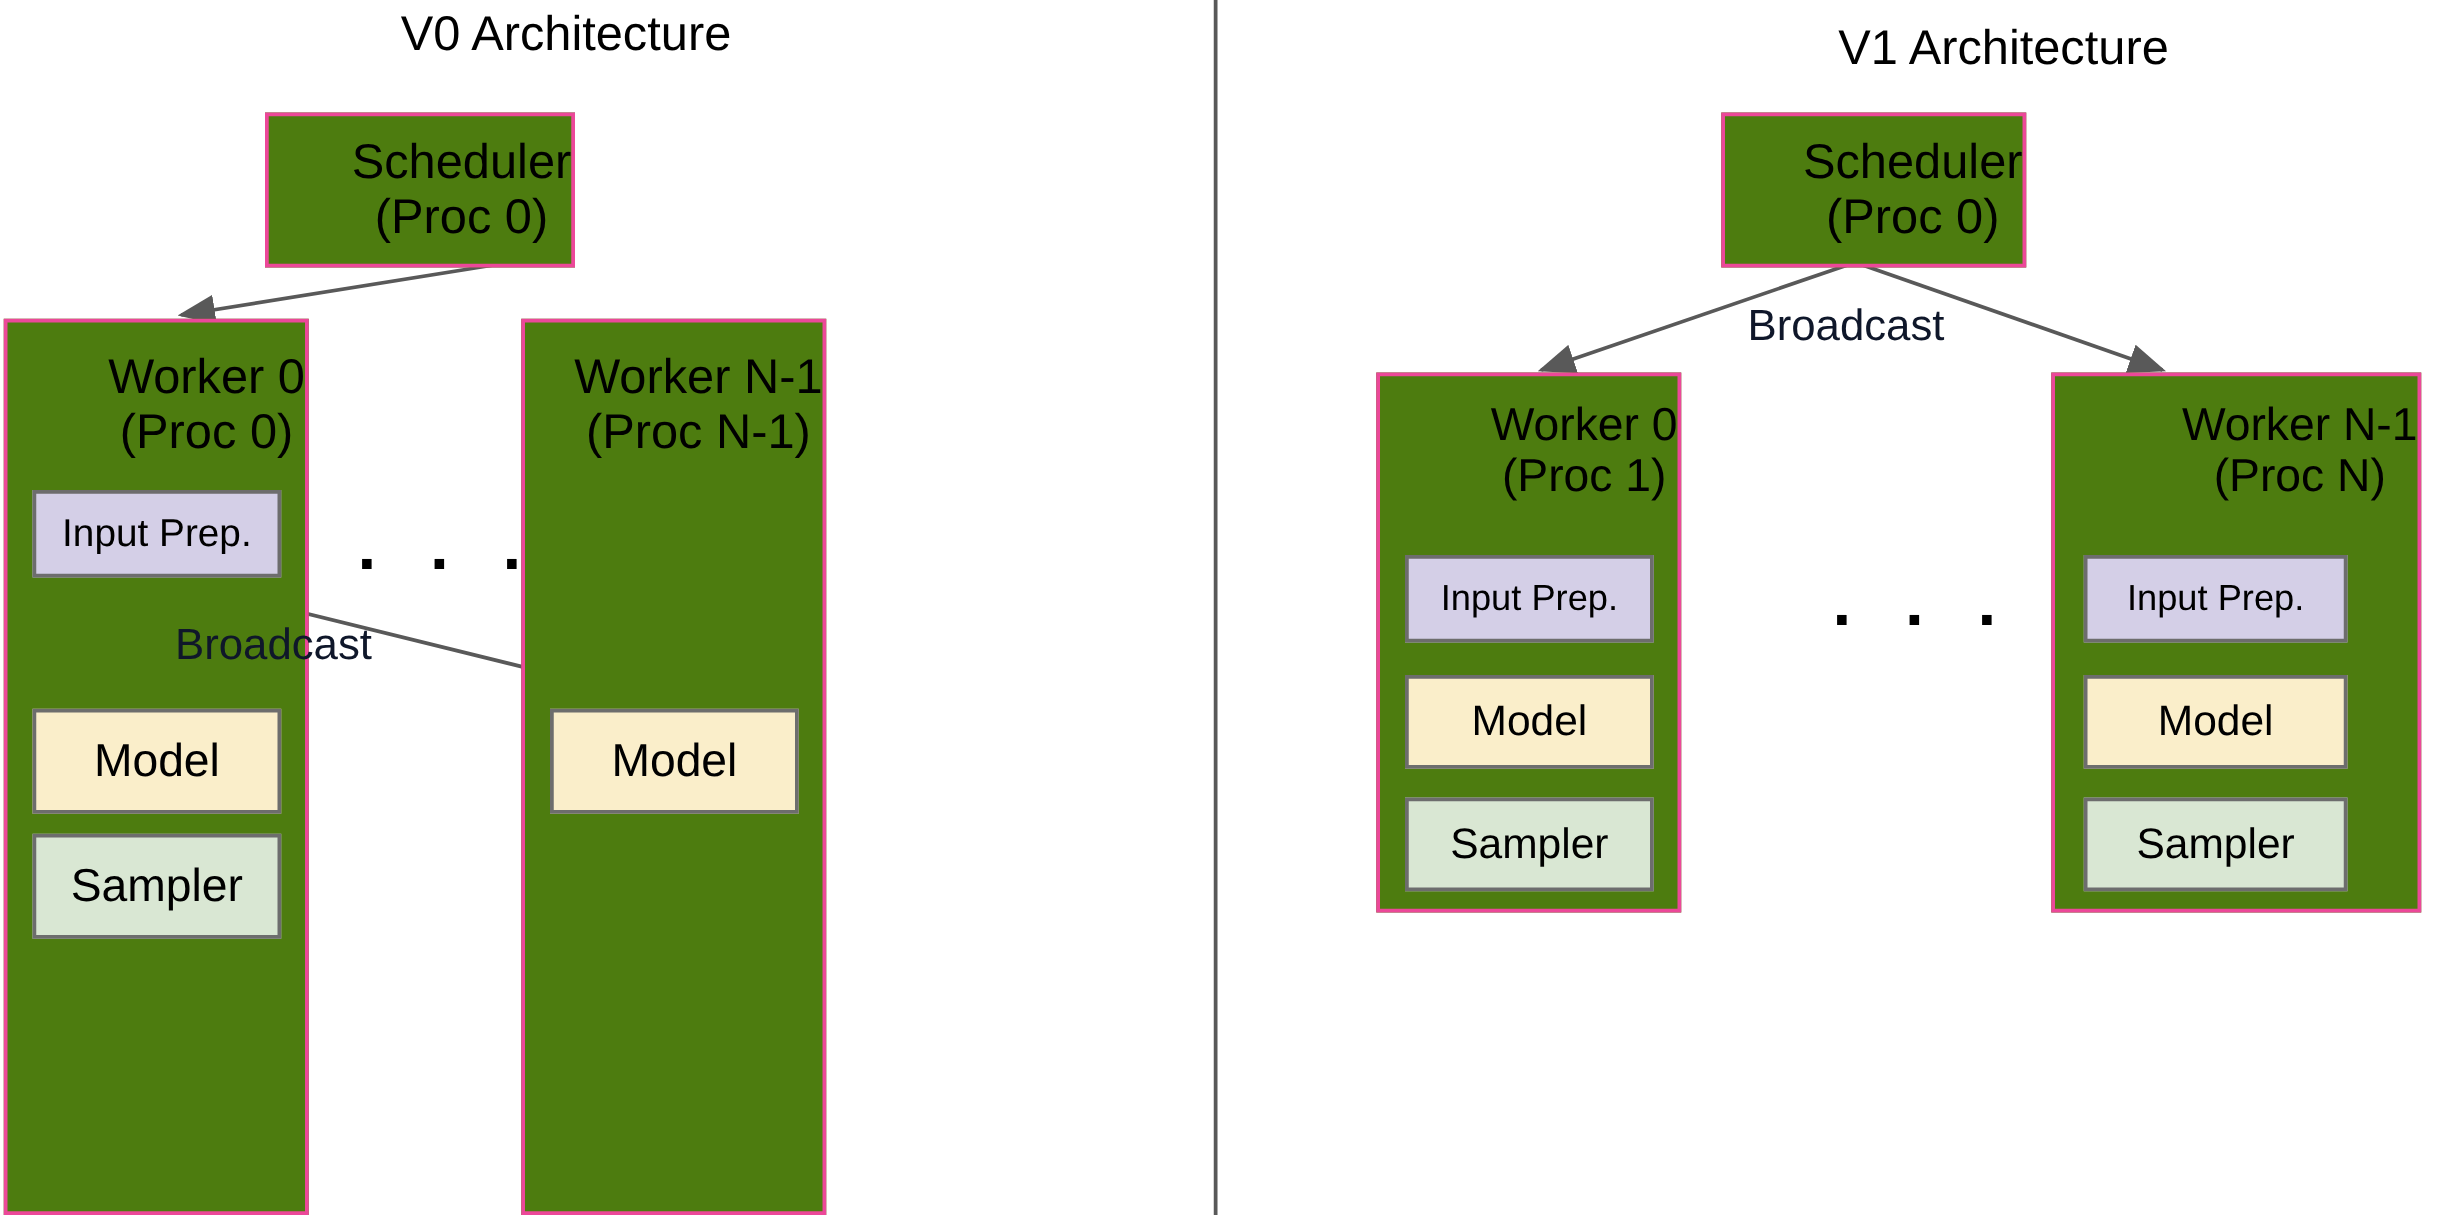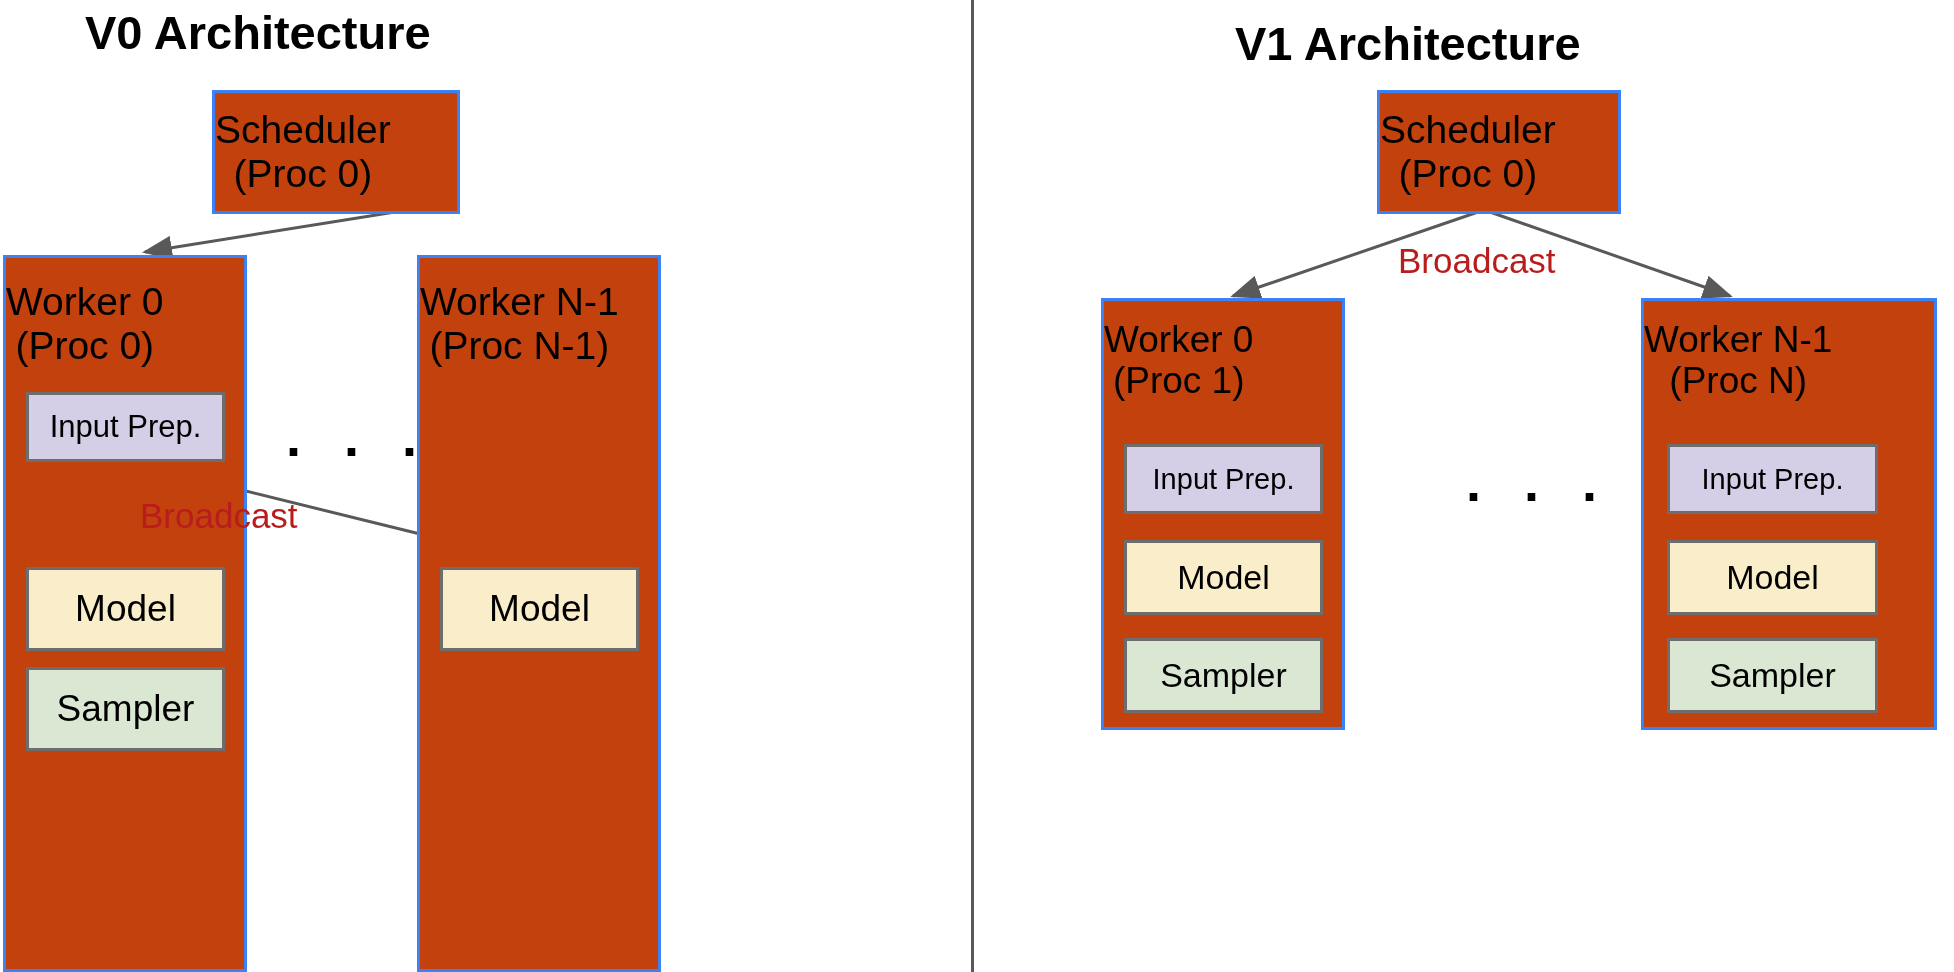--- a/index.html
+++ b/index.html
@@ -23,38 +23,37 @@
   .svg-layer {
     position: absolute;
     left: 0;
     top: 0;
     width: 1954px;
     height: 972px;
     pointer-events: none;
   }
   .panel-title {
     position: absolute;
-    text-align: left;
-    font-size: 47px;
+    text-align: right;
+    font-size: 39px;
     line-height: 1.05;
     color: #000000;
     white-space: nowrap;
-    font-weight: bold;
   }
   #title-v0 { left: 85px; top: 8px; width: 500px; }
   #title-v1 { left: 1235px; top: 19px; width: 500px; }
 
   .node {
     position: absolute;
     box-sizing: border-box;
-    border: 3px solid #3b82f6;
-    background: #c2410c;
+    border: 3px solid #ec4899;
+    background: #4d7c0f;
     display: flex;
     flex-direction: column;
-    align-items: flex-start;
+    align-items: flex-end;
   }
   .node-label {
     text-align: center;
     white-space: pre-line;
     color: #000000;
   }
   .scheduler .node-label {
     font-size: 39px;
     line-height: 1.12;
     margin-top: auto;
@@ -91,21 +90,21 @@
     font-weight: bold;
     letter-spacing: 14px;
     line-height: 1;
     color: #000000;
     white-space: nowrap;
   }
   .edge-label {
     position: absolute;
     font-size: 35px;
     line-height: 1;
-    color: #b91c1c;
+    color: #0f172a;
     white-space: nowrap;
     background: transparent;
   }
   .divider {
     position: absolute;
     background: #595959;
   }
 </style>
 </head>
 <body>

